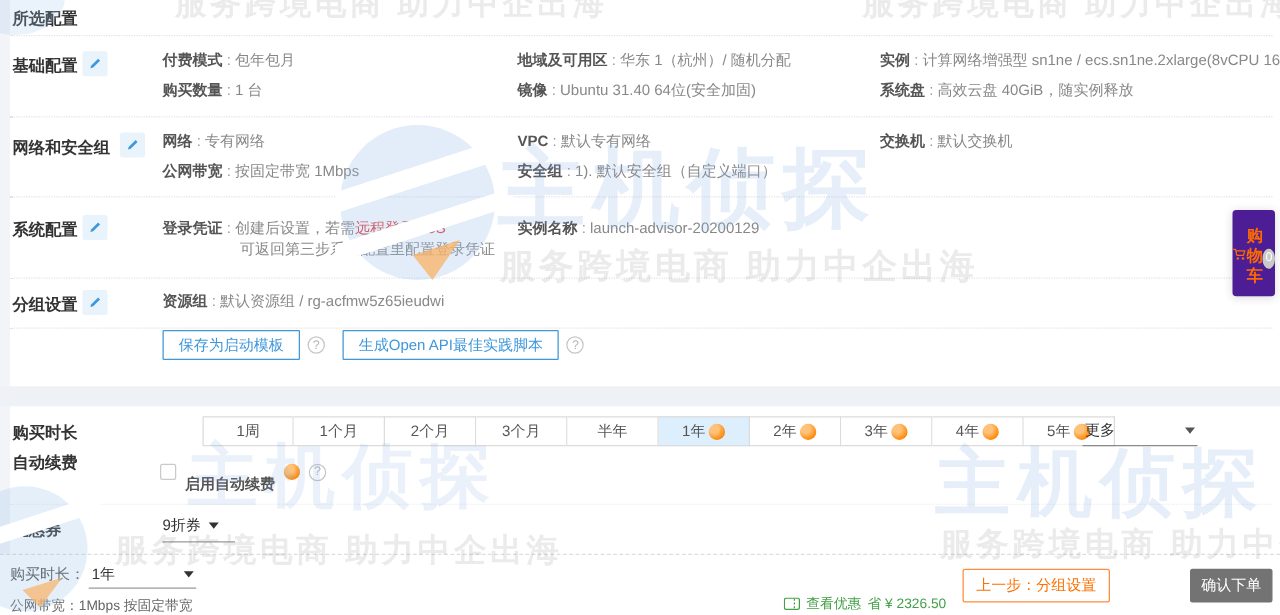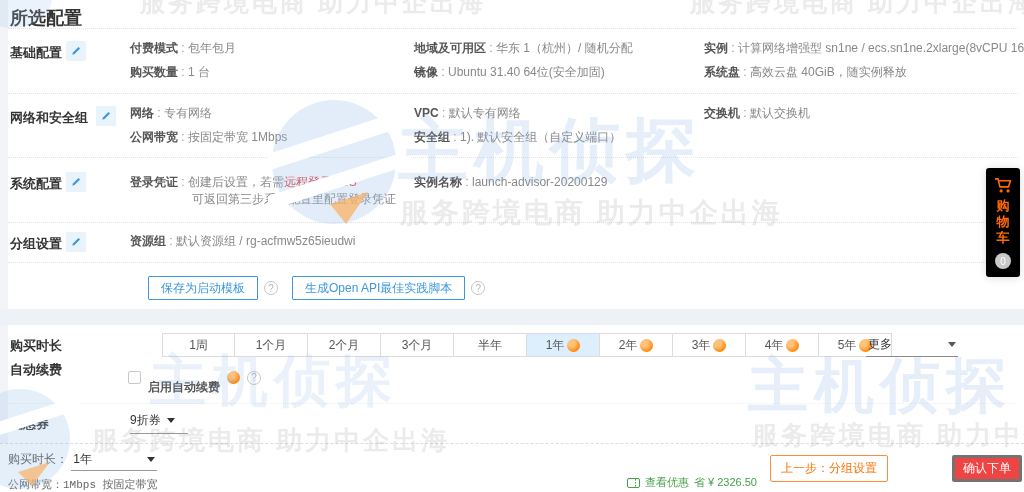--- a/index.html
+++ b/index.html
@@ -10,21 +10,21 @@
   
   .wm { position:absolute; pointer-events:none; z-index:5; white-space:nowrap; }
   .wm-logo { font-weight:700; color:rgba(124,170,224,0.20); letter-spacing:6px; }
   .wm-slogan { font-weight:700; color:rgba(120,120,120,0.15); letter-spacing:3px; }
   .wm-blob { width:80px; height:60px; border-radius:50%; background:rgba(160,195,235,0.22); }
 
   .left-strip { position:absolute; left:0; top:0; width:8px; height:443px; background:#f2f4f7; z-index:1; }
 
   
   .abs { position:absolute; z-index:3; }
-  .sec-title { left:10px; top:6px; font-size:18px; font-weight:600; color:#333;font-family:Liberation Serif, serif; }
+  .sec-title { left:10px; top:6px; font-size:13px; font-weight:600; color:#333;font-family:Liberation Serif, serif; }
   .dot-hr { position:absolute; left:8px; right:6px; border-top:1px dotted #e3e3e3; z-index:2; }
   .row-label { font-size:13px; font-weight:600; color:#333; }
   .edit-btn { width:20px; height:20px; background:#e9f3fb; border:none; border-radius:2px; cursor:pointer; display:flex; align-items:center; justify-content:center; padding:0; }
   .col .field { height:24px; line-height:24px; white-space:nowrap; }
   .col-sm .field { height:17px; line-height:17px; }
   .fk { color:#555; font-weight:700; }
   .fk::after { content:" : "; font-weight:400; color:#999; }
   .fv { color:#888; }
   .red-link { color:#e5403f; cursor:pointer; text-decoration:none; }
   .help { display:inline-flex; width:14px; height:14px; border:1px solid #c6c6c6; border-radius:50%; color:#b5b5b5; font-size:10px; align-items:center; justify-content:center; margin-left:6px; flex:none; }
@@ -52,24 +52,24 @@
   
   .footer { position:absolute; left:0; top:443px; width:1024px; height:49px; background:#fff; border-top:1px dashed #ddd; z-index:3; }
   .f-dd { display:inline-flex; align-items:center; justify-content:space-between; width:86px; border-bottom:1px solid #9a9a9a; padding:0 2px 2px 2px; color:#333; cursor:pointer; }
   .fee-label { color:#888; }
   .fee-cur { color:#ff6600; font-size:13px; font-weight:700; margin:0 2px 0 4px; }
   .fee-amt { color:#ff6600; font-size:21px; font-weight:700; letter-spacing:0; }
   .green { color:#44a047; }
   .f-btn { height:27px; border-radius:2px; font-size:12px; cursor:pointer; font-family:inherit; }
   .btn-prev { background:#fff; border:1px solid #ff8b3d; color:#ff7000; padding:0 10px; }
   .btn-cart { background:#fbe3c4; border:1px solid #fbe3c4; color:#e2731c; padding:0 8px; }
-  .btn-confirm { background:#ef4444; border:3px solid #737373; color:#fff; padding:0 8px; }
-
-  
-  .cart-float { position:absolute; left:986px; top:168px; width:34px; z-index:4; background:#000000; border-radius:3px; box-shadow:0 1px 8px rgba(0,0,0,0.14); padding:9px 0 8px 0; display:flex; flex-direction:column; align-items:center; cursor:pointer; }
+  .btn-confirm { background:#737373; border:1px solid #737373; color:#fff; padding:0 8px; }
+
+  
+  .cart-float { position:absolute; left:986px; top:168px; width:34px; z-index:4; background:#4c1d95; border-radius:3px; box-shadow:0 1px 8px rgba(0,0,0,0.14); padding:9px 0 8px 0; display:flex; flex-direction:row; align-items:center; cursor:pointer; }
   .cart-label { width:14px; font-size:13px; line-height:16px; color:#ff6a00; font-weight:700; text-align:center; word-break:break-all; margin-top:4px; }
   .cart-count { width:16px; height:16px; border-radius:50%; background:#c9c9c9; color:#fff; font-size:10px; display:flex; align-items:center; justify-content:center; margin-top:7px; }
 </style>
 </head>
 <body>
 
 <div class="page">
 
   <div class="wm wm-blob" style="left:-28px; top:-32px;"></div>
   <div class="wm wm-slogan" style="left:140px; top:-14px; font-size:25px;">服务跨境电商 助力中企出海</div>
@@ -158,21 +158,21 @@
   <button class="abs edit-btn" style="left:66px; top:232px;">
     <svg width="12" height="12" viewBox="0 0 16 16">
         <path d="M11.3 2.6 l2.1 2.1 L6 12.1 l-2.9.8.8-2.9z" fill="#3e97db"></path>
       </svg>
   </button>
   <div class="abs col" style="left:130px; top:229px;">
       <div class="field"><span class="fk">资源组</span><span class="fv">默认资源组 / rg-acfmw5z65ieudwi</span></div>
     </div>
   <div class="dot-hr" style="top:262px;"></div>
 
-  <div class="abs btn-row" style="left:130px; top:276px;margin-left:18px;">
+  <div class="abs btn-row" style="left:130px; top:264px;">
     <button class="outline-btn">保存为启动模板</button>
     <span class="help">?</span>
     <button class="outline-btn" style="margin-left:14px;">生成Open API最佳实践脚本</button>
     <span class="help">?</span>
   </div>
 
   <div class="band"></div>
 
   <div class="abs row-label" style="left:10px; top:337px;">购买时长</div>
   <div class="abs opts" style="left:130px; top:333px;">
@@ -233,21 +233,21 @@
   </div>
 
   <div class="footer">
     <div style="position:absolute; left:8px; top:7px; color:#555;">
       <span>购买时长：</span>
       <span class="f-dd">
         <span>1年</span>
         <span class="caret" style="border-top-color:#333;"></span>
       </span>
     </div>
-    <div style="position:absolute; left:8px; top:33px; color:#666; font-size:11px;font-family:Liberation Mono, monospace;">公网带宽：1Mbps 按固定带宽</div>
+    <div style="position:absolute; left:8px; top:33px; color:#666; font-size:11px;">公网带宽：1Mbps 按固定带宽</div>
 
     <div style="position:absolute; left:627px; top:31px; display:flex; align-items:center; gap:5px; font-size:11px;">
       <svg width="13" height="10" viewBox="0 0 13 10">
         <rect x="0.5" y="0.5" width="12" height="9" rx="1.5" fill="none" stroke="#44a047"></rect>
         <line x1="8.5" y1="1" x2="8.5" y2="9" stroke="#44a047" stroke-dasharray="1.5 1.5"></line>
       </svg>
       <a class="green" style="cursor:pointer;">查看优惠</a>
       <span class="green">省 ¥ 2326.50</span>
     </div>
 

